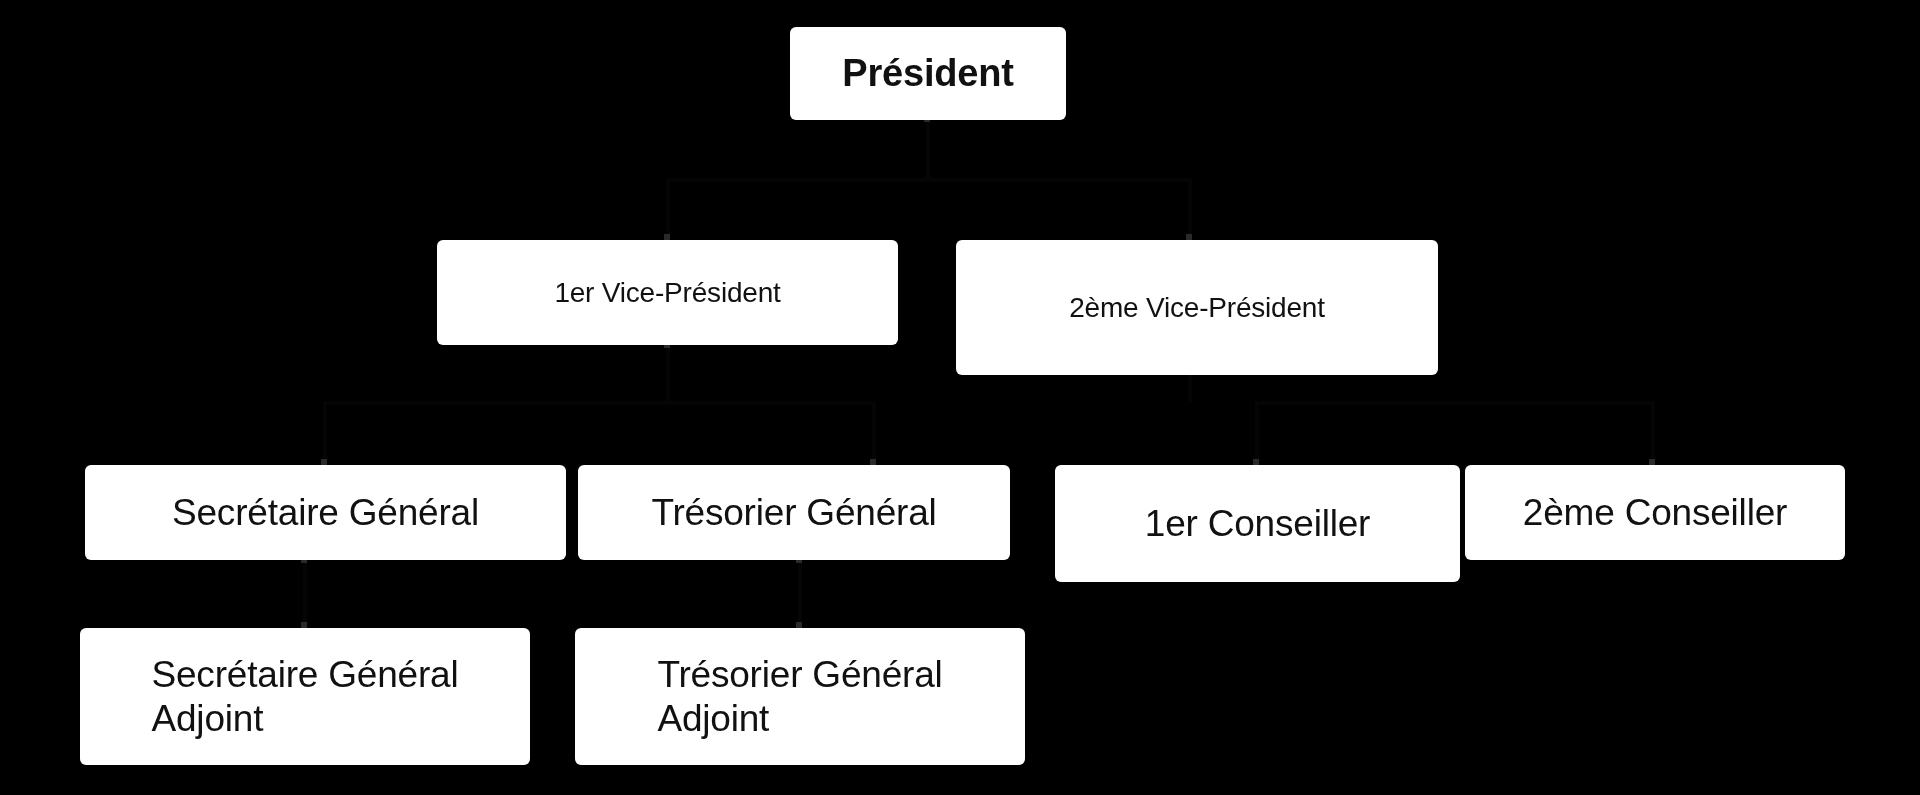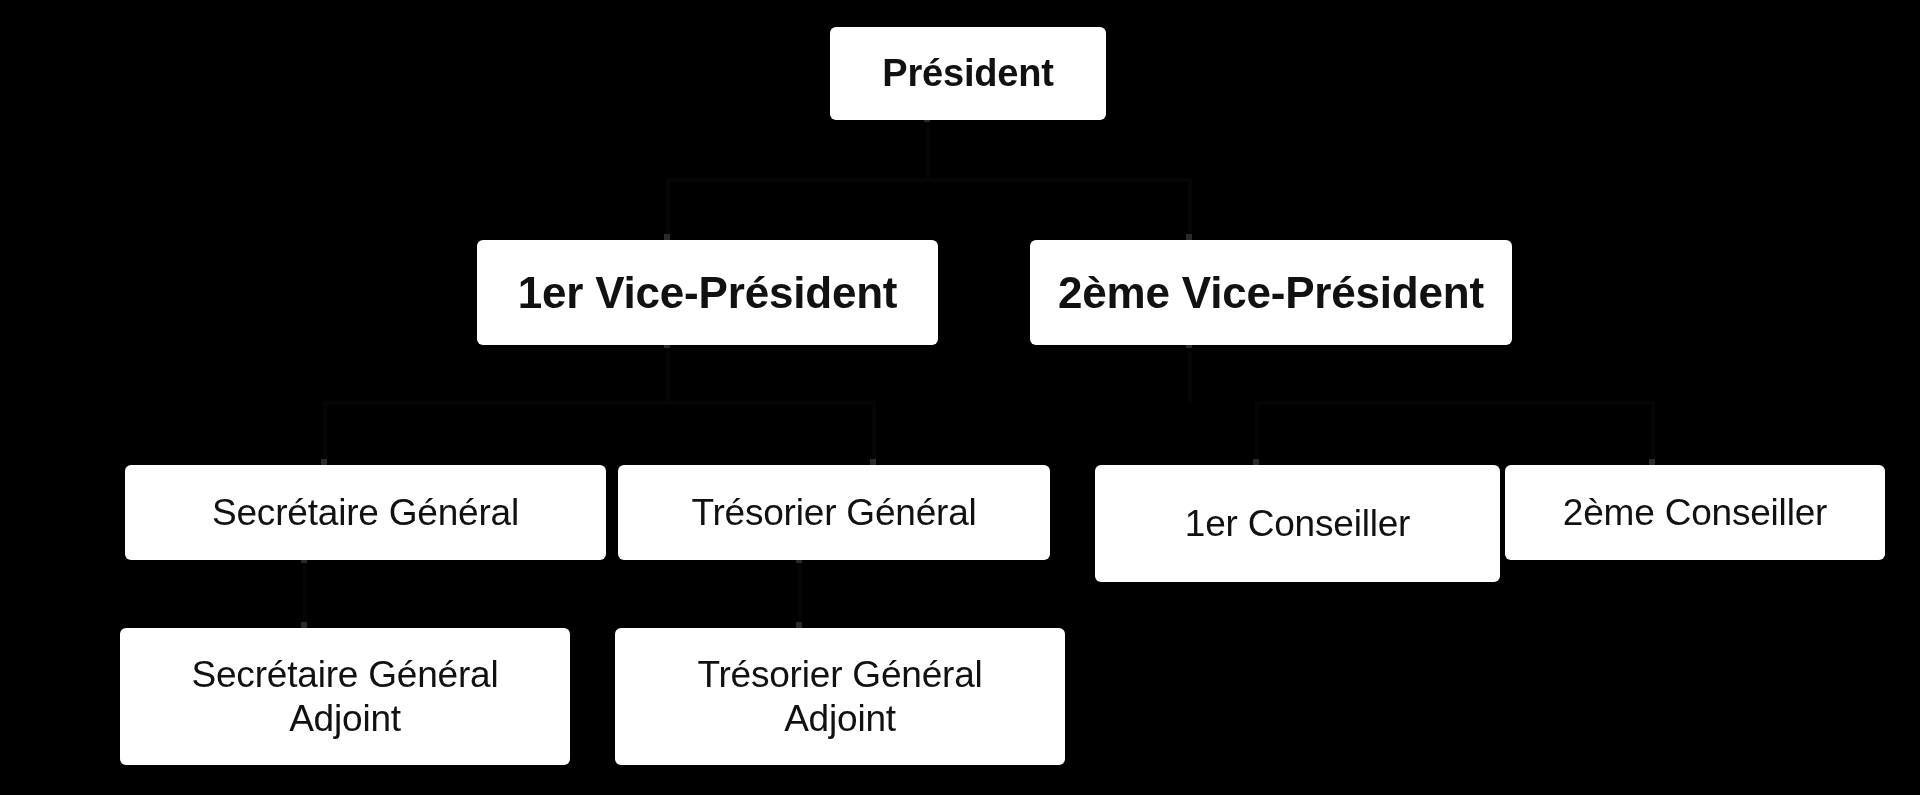--- a/index.html
+++ b/index.html
@@ -35,35 +35,34 @@
 
   .node {
     position: absolute;
     box-sizing: border-box;
     background: #ffffff;
     color: #111111;
     border-radius: 6px;
     display: flex;
     align-items: center;
     justify-content: center;
-    text-align: center;
+    text-align: left;
     line-height: 1.18;
     letter-spacing: -0.2px;
     padding: 4px 10px;
     overflow: hidden;
-    margin-left: 40px;
   }
 
   .node.root {
     font-weight: 700;
     font-size: 38px;
   }
   .node.level2 {
-    font-weight: 700;
-    font-size: 44px;
+    font-weight: 400;
+    font-size: 28px;
   }
   .node.level3 {
     font-weight: 400;
     font-size: 37px;
   }
   .node.level4 {
     font-weight: 400;
     font-size: 37px;
   }
   .node .node-label {
@@ -109,21 +108,21 @@
   <div class="stub" style="left:301px; top:622px; height:9px;"></div>
   <div class="stub" style="left:796px; top:622px; height:9px;"></div>
 
   <div class="node root" style="left:790px; top:27px; width:276px; height:93px;">
     <span class="node-label">Président</span>
   </div>
 
   <div class="node level2" style="left:437px; top:240px; width:461px; height:105px;">
     <span class="node-label">1er Vice-Président</span>
   </div>
-  <div class="node level2" style="left:990px; top:240px; width:482px; height:105px;">
+  <div class="node level2" style="left:956px; top:240px; width:482px; height:135px;">
     <span class="node-label">2ème Vice-Président</span>
   </div>
 
   <div class="node level3" style="left:85px; top:465px; width:481px; height:95px;">
     <span class="node-label">Secrétaire Général</span>
   </div>
   <div class="node level3" style="left:578px; top:465px; width:432px; height:95px;">
     <span class="node-label">Trésorier Général</span>
   </div>
   <div class="node level3" style="left:1055px; top:465px; width:405px; height:117px;">

